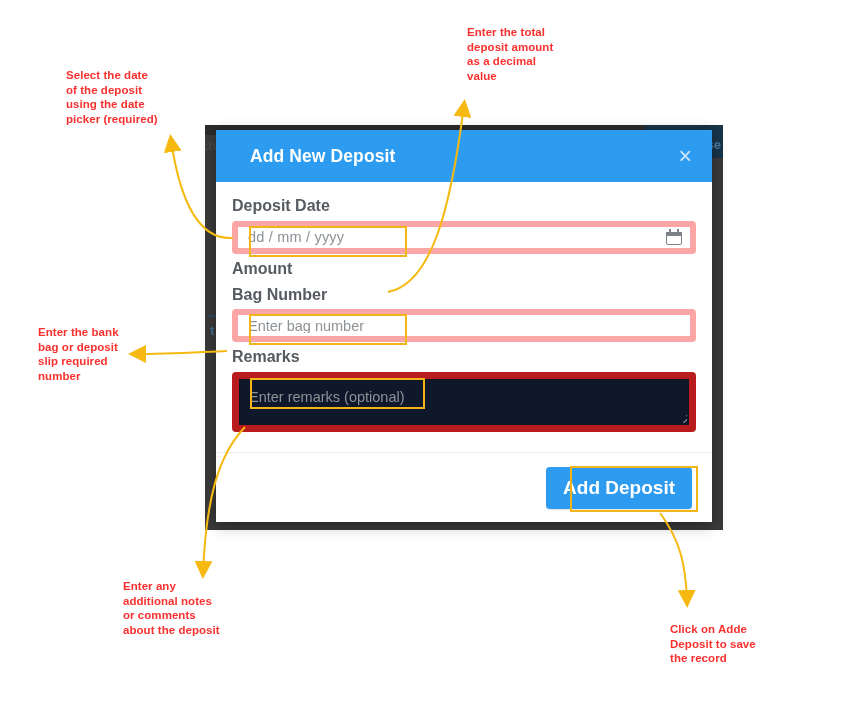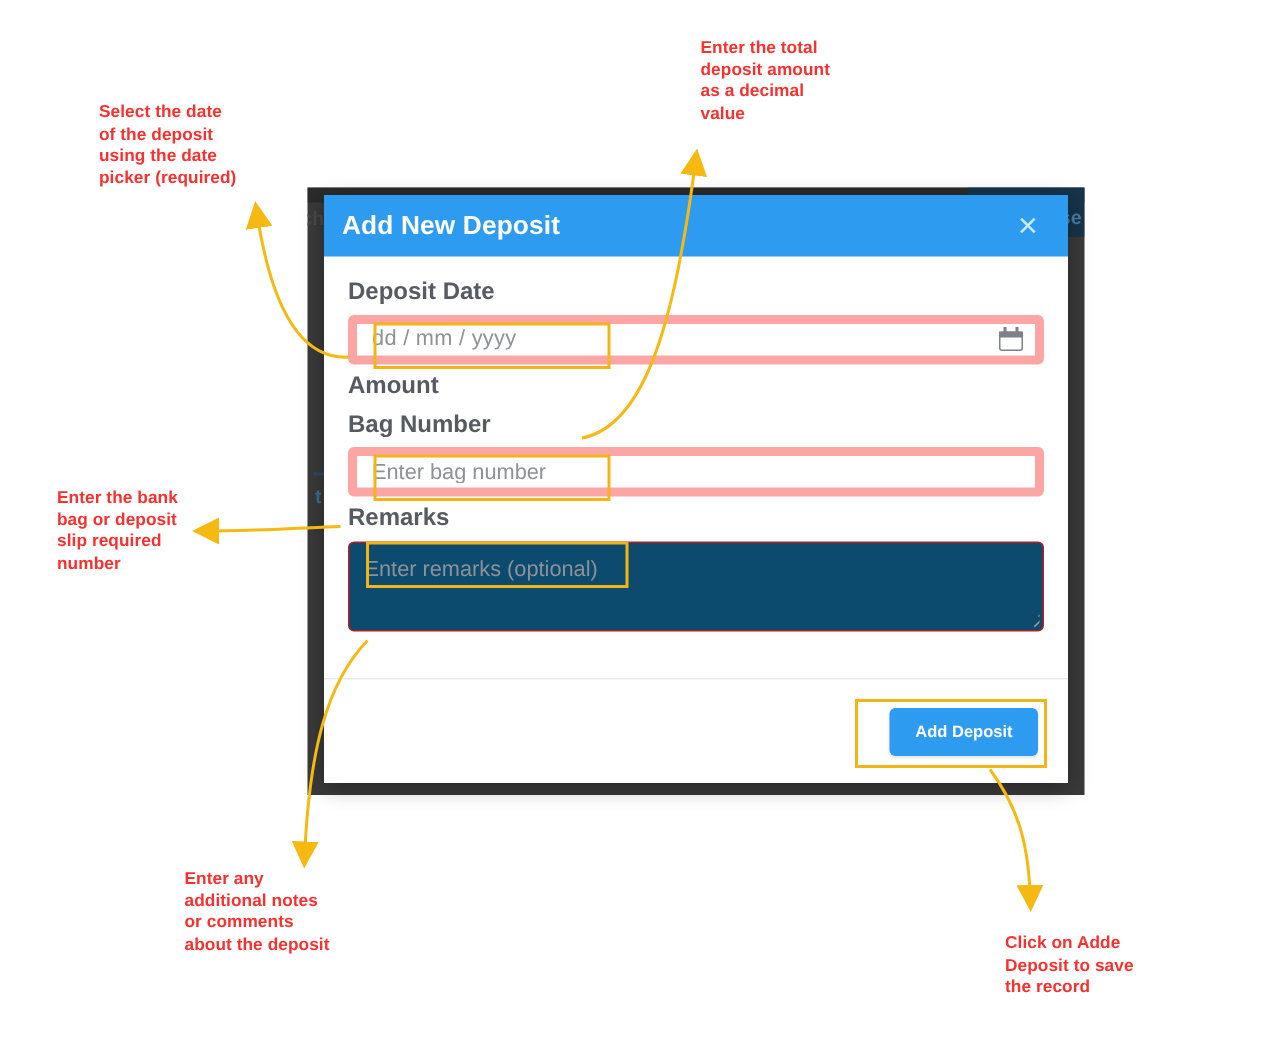--- a/index.html
+++ b/index.html
@@ -64,26 +64,26 @@
   .modal {
     position: absolute;
     left: 216px; top: 130px;
     width: 496px; height: 392px;
     background: #ffffff;
     box-shadow: 0 3px 14px rgba(0,0,0,.35);
     display: flex;
     flex-direction: column;
   }
   .modal-header {
-    height: 41px;
+    height: 52px;
     background: #2d9cf0;
     display: flex;
     align-items: center;
     justify-content: space-between;
-    padding: 0 17px 0 12px;
+    padding: 0 17px 0 34px;
     flex: 0 0 auto;
   }
   .modal-title {
     color: #ffffff;
     font-size: 17.5px;
     font-weight: bold;
     letter-spacing: .1px;
   }
   .close-btn {
     color: #cde6fa;
@@ -159,23 +159,23 @@
     align-items: center; justify-content: center;
     gap: 1px;
     color: #7c8288;
     font-size: 8px; line-height: 7px;
     margin-right: 2px;
   }
 
   .textarea-shell {
     width: 100%;
     height: 60px;
-    border: 1px solid #b91c1c;
+    border: 7px solid #b91c1c;
     border-radius: 4px;
-    background: #0c4a6e;
+    background: #0f172a;
     padding: 9px 10px;
     position: relative;
   }
   .textarea-shell .input-text { font-size: 14.5px; }
   .resize-grip {
     position: absolute;
     right: 2px; bottom: 2px;
     width: 13px; height: 13px;
     overflow: hidden;
   }
@@ -197,21 +197,21 @@
     border-top: 1px solid #e8eaec;
     display: flex;
     align-items: center;
     justify-content: flex-end;
     padding: 0 20px 0 0;
     position: relative;
   }
   .add-btn {
     background: #2d9cf0;
     color: #ffffff;
-    font-size: 11px;
+    font-size: 19px;
     font-weight: bold;
     border: none;
     border-radius: 4px;
     padding: 10px 17px;
     cursor: pointer;
     font-family: "Liberation Sans", sans-serif;
     box-shadow: 0 1px 2px rgba(0,0,0,.12);
   }
   .btn-hl {
     position: absolute;

